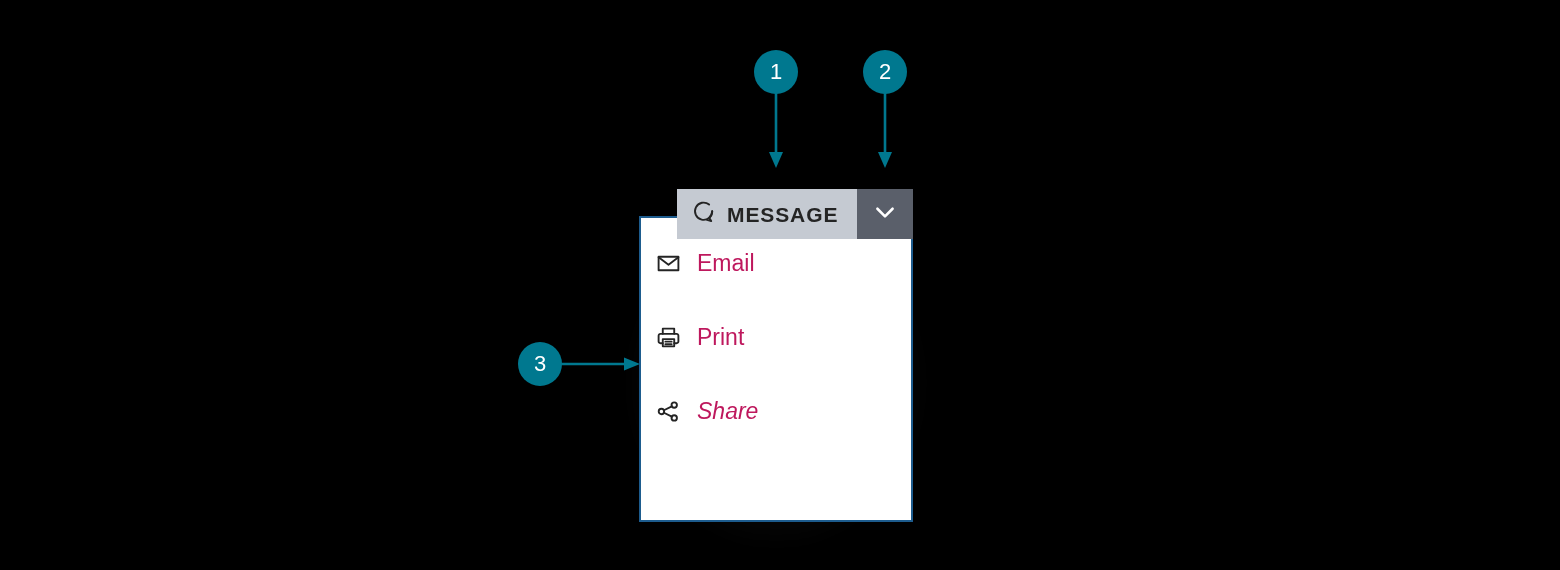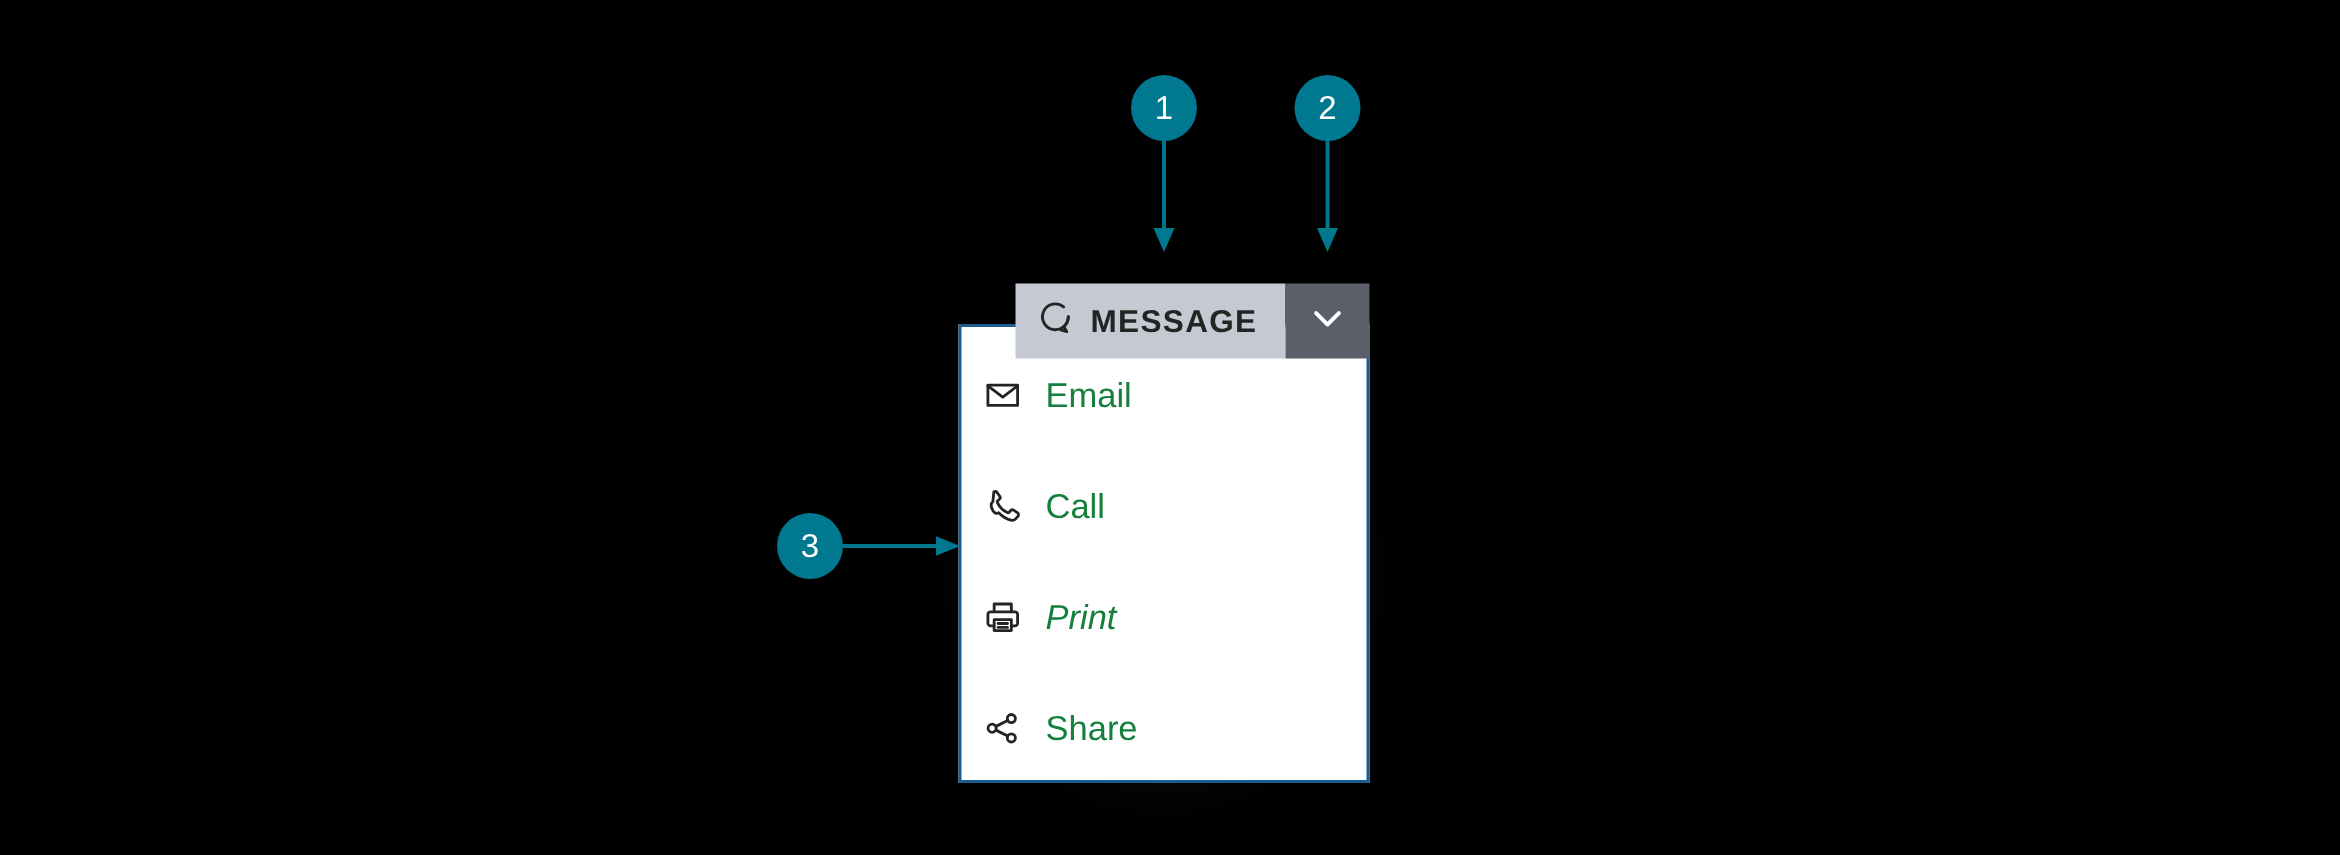--- a/index.html
+++ b/index.html
@@ -108,21 +108,21 @@
   .mi-icon {
     flex: 0 0 26px;
     width: 26px;
     height: 26px;
     display: flex;
     align-items: center;
     justify-content: center;
   }
   .mi-label {
     font-size: 23px;
-    color: #15803d;
+    color: #be185d;
     line-height: 1;
     white-space: nowrap;
   }
 
   
   .callout {
     position: absolute;
     width: 44px;
     height: 44px;
     border-radius: 50%;
@@ -179,28 +179,20 @@
     <div class="menu-item">
       <span class="mi-icon">
         <svg width="25" height="25" viewBox="0 0 24 24" fill="none" stroke="#242424" stroke-width="1.8" stroke-linecap="round" stroke-linejoin="round">
           <rect x="2.5" y="5.5" width="19" height="13"></rect>
           <polyline points="2.5 6 12 13.2 21.5 6"></polyline>
         </svg>
       </span>
       <span class="mi-label">Email</span>
     </div>
 
-    <div class="menu-item">
-      <span class="mi-icon">
-        <svg width="25" height="25" viewBox="0 0 24 24" fill="none" stroke="#242424" stroke-width="1.8" stroke-linecap="round" stroke-linejoin="round">
-          <path d="M6.3 2.8c.6-.5 1.5-.4 2 .3l1.8 2.5c.4.6.3 1.4-.2 1.9l-1.1 1c-.3.3-.4.8-.2 1.2.6 1.3 1.5 2.6 2.6 3.7 1.1 1.1 2.4 2 3.7 2.6.4.2.9.1 1.2-.2l1-1.1c.5-.5 1.3-.6 1.9-.2l2.5 1.8c.7.5.8 1.4.3 2l-1.4 1.6c-.8.9-2 1.3-3.2 1-2.6-.6-5.4-2.3-7.8-4.7C7 17.6 5.3 14.8 4.7 12.2c-.3-1.2.1-2.4 1-3.2z"></path>
-        </svg>
-      </span>
-      <span class="mi-label">Call</span>
-    </div>
 
     <div class="menu-item">
       <span class="mi-icon">
         <svg width="25" height="25" viewBox="0 0 24 24" fill="none" stroke="#242424" stroke-width="1.8" stroke-linecap="round" stroke-linejoin="round">
           <polyline points="6.5 8.5 6.5 3.5 17.5 3.5 17.5 8.5"></polyline>
           <path d="M6.5 17.5H4.2a1.7 1.7 0 0 1-1.7-1.7v-5.6a1.7 1.7 0 0 1 1.7-1.7h15.6a1.7 1.7 0 0 1 1.7 1.7v5.6a1.7 1.7 0 0 1-1.7 1.7H17.5"></path>
           <rect x="6.5" y="13.5" width="11" height="7"></rect>
           <line x1="9" y1="16" x2="15" y2="16"></line>
           <line x1="9" y1="18.5" x2="15" y2="18.5"></line>
         </svg>

